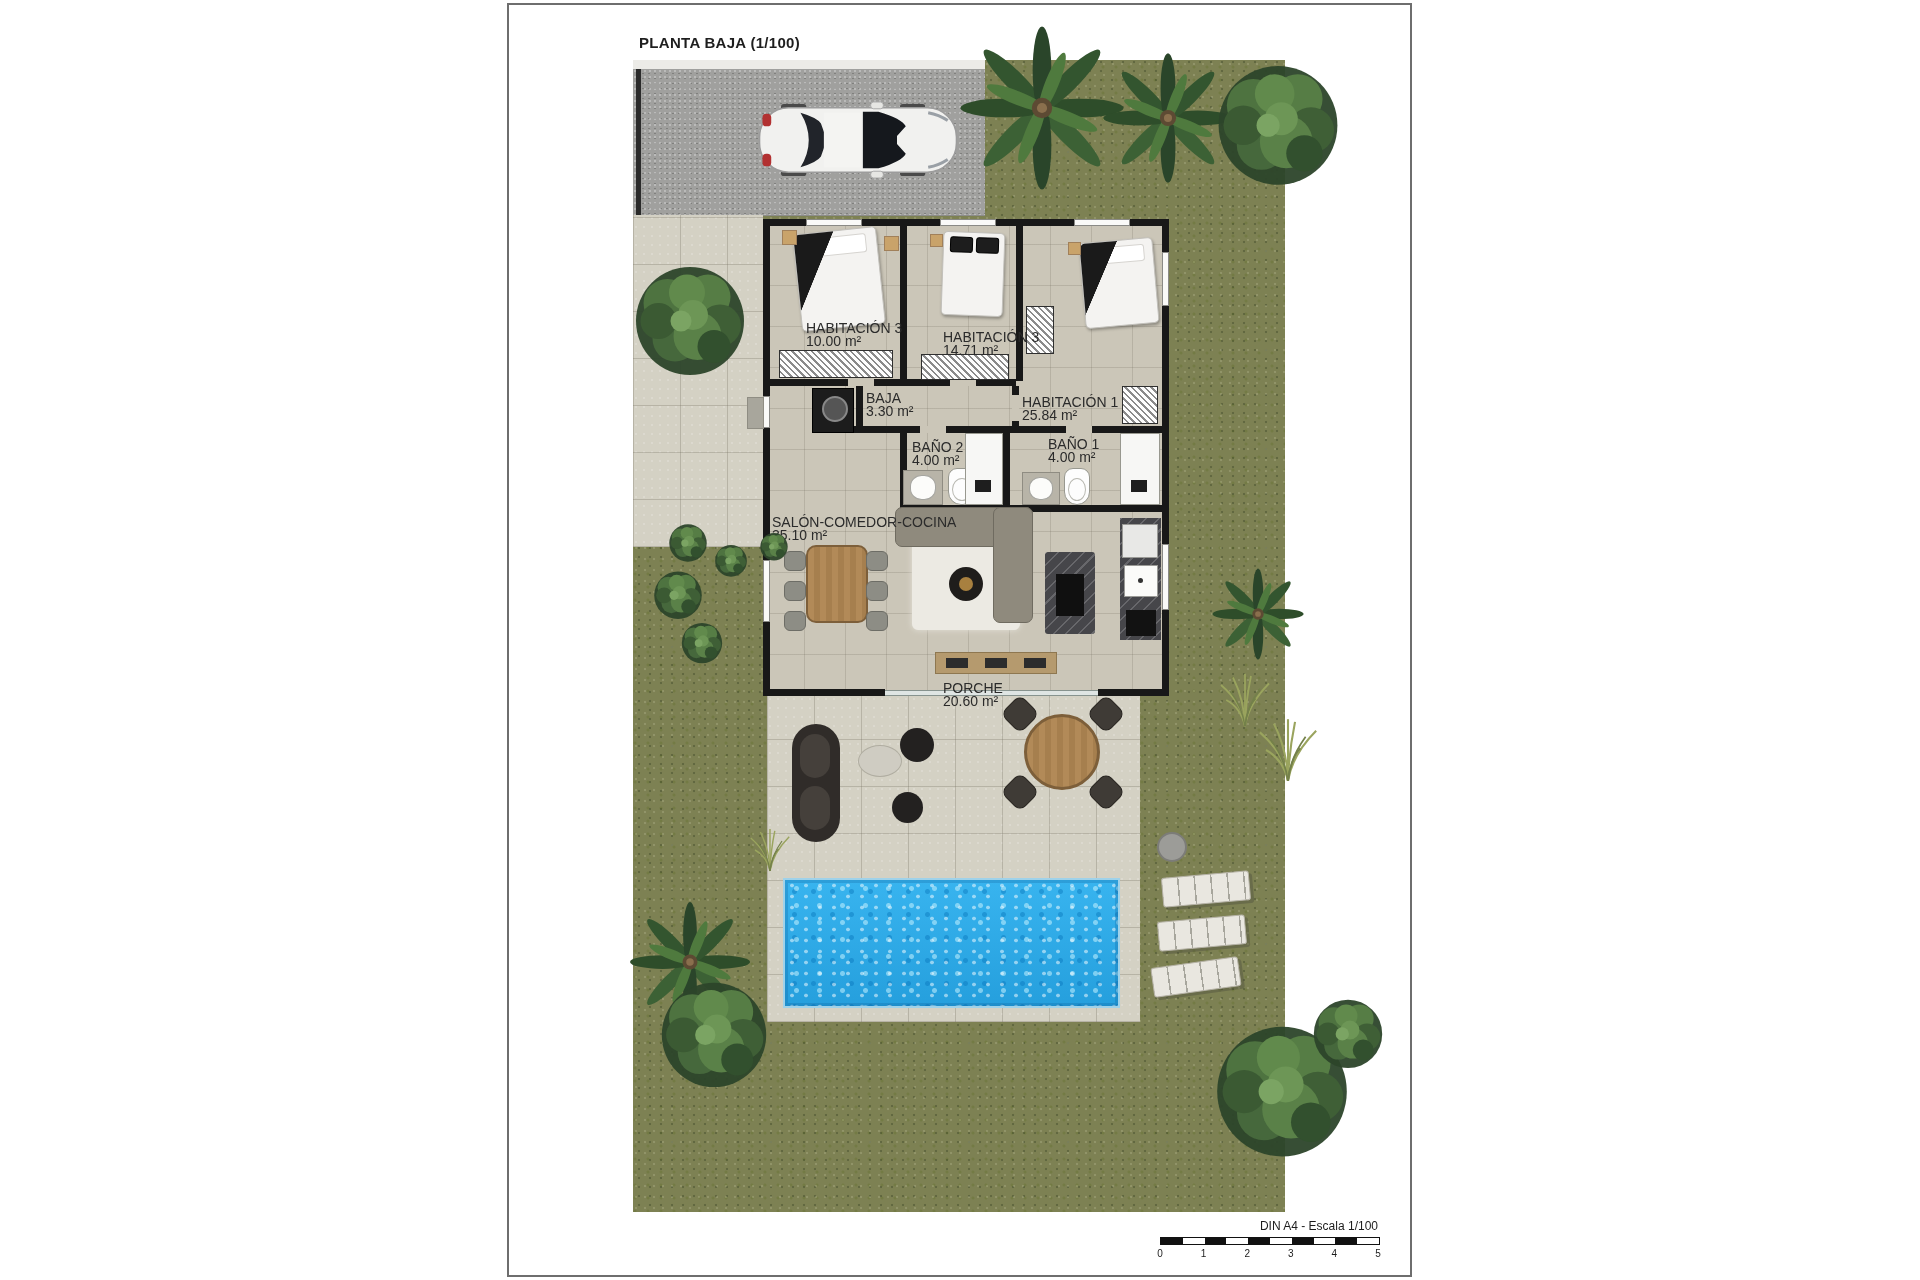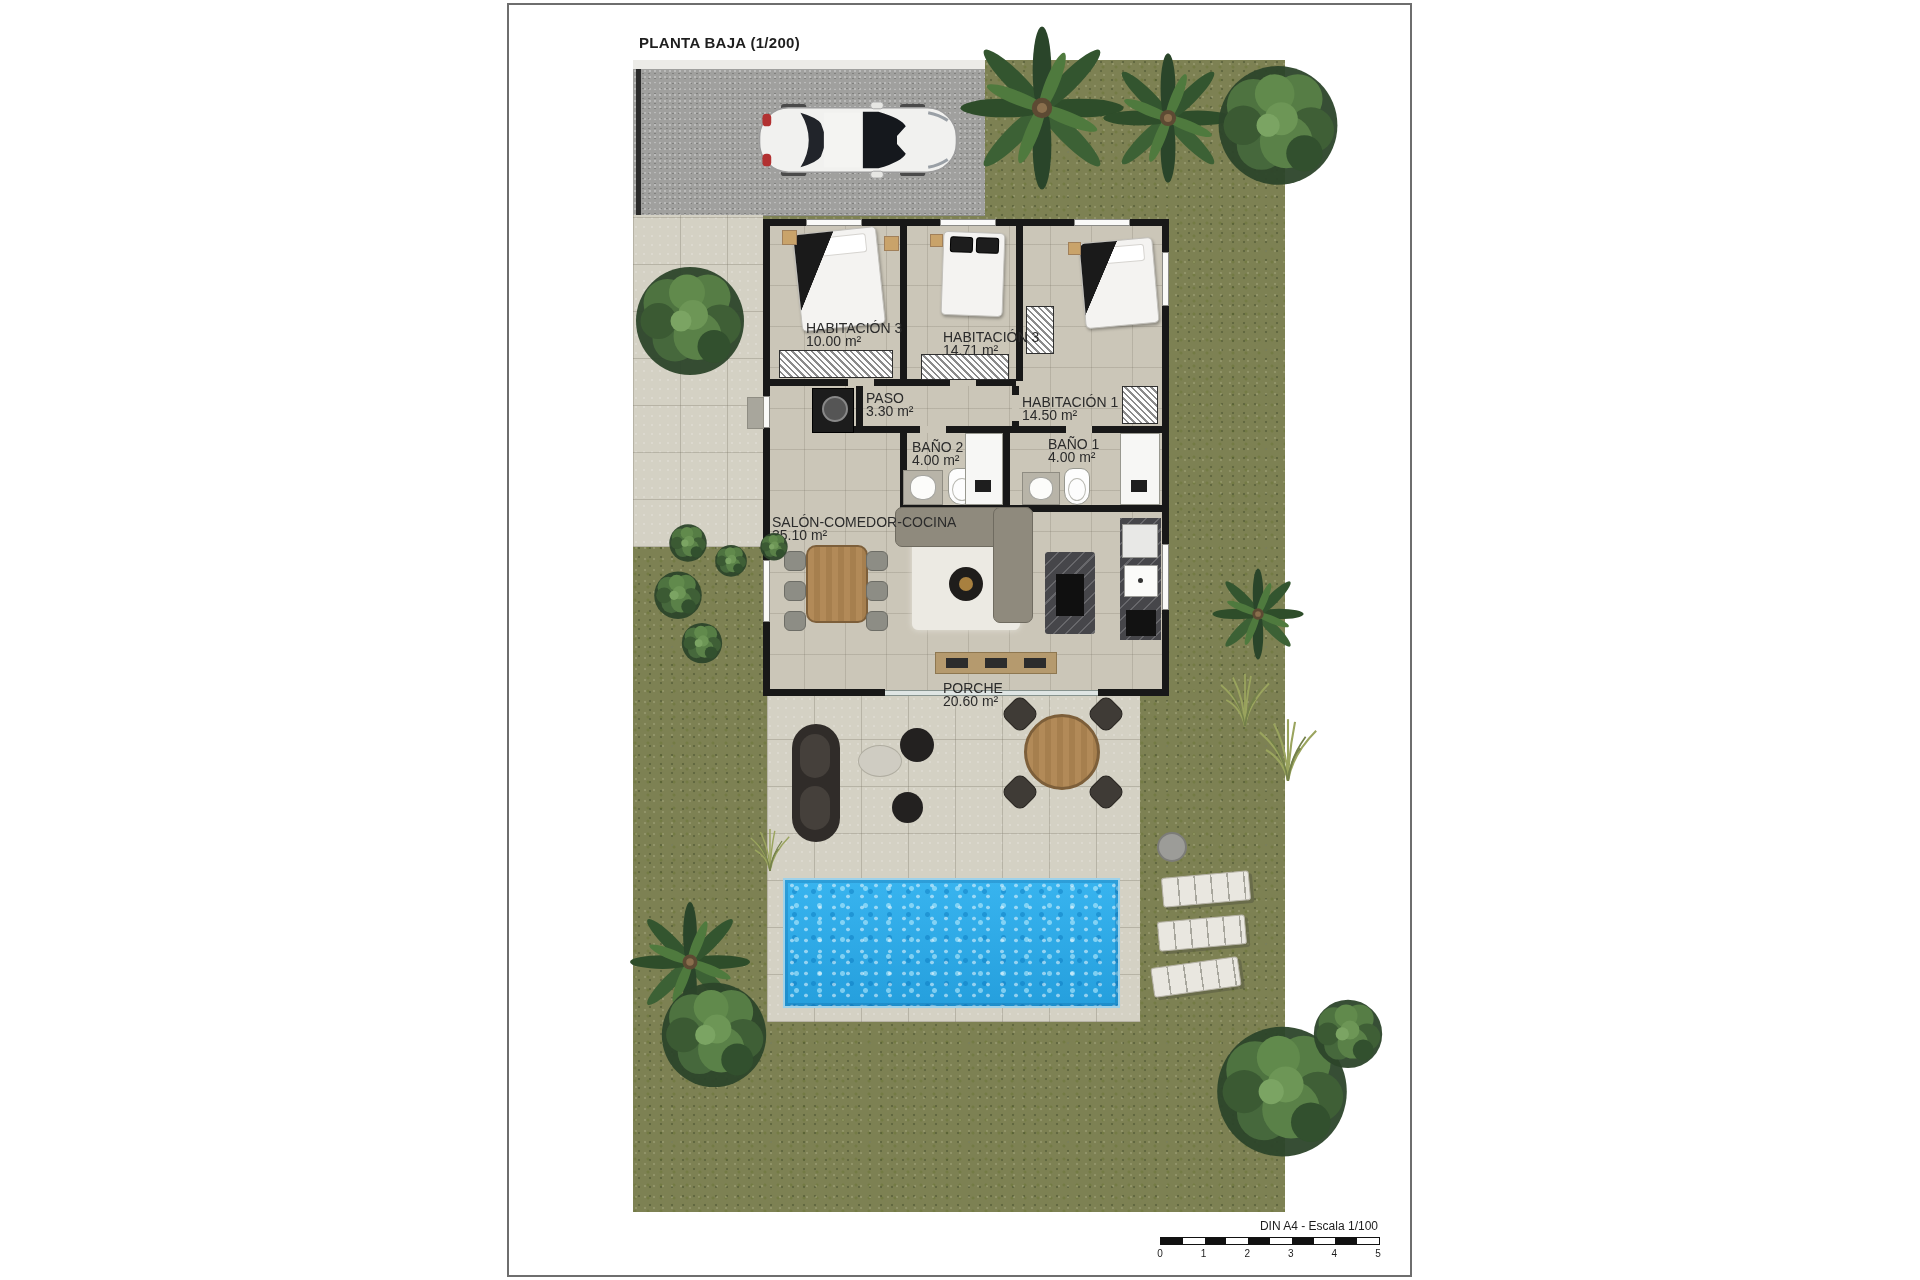--- a/index.html
+++ b/index.html
@@ -156,21 +156,21 @@
         <path d="M110 11 h16 q24 7 28 15 l-9 10 v8 l9 10 q-4 8 -28 15 h-16 z" fill="#15181d"></path>
         <rect x="118" y="1" width="13" height="7" rx="3" fill="#e6e6e3" stroke="#aaa" stroke-width="1"></rect>
         <rect x="118" y="72" width="13" height="7" rx="3" fill="#e6e6e3" stroke="#aaa" stroke-width="1"></rect>
         <path d="M197 20 q-9 -6 -20 -8" stroke="#9aa0a6" stroke-width="3" fill="none"></path>
         <path d="M197 60 q-9 6 -20 8" stroke="#9aa0a6" stroke-width="3" fill="none"></path>
       </symbol>
     </defs>
   </svg>
 
   <div class="page">
-    <div class="title">PLANTA BAJA (1/200)</div>
+    <div class="title">PLANTA BAJA (1/100)</div>
   </div>
 
   <div class="abs grass" style="left:633px;top:60px;width:652px;height:1152px;"></div>
   <div class="abs" style="left:633px;top:60px;width:352px;height:9px;background:#ecebe7;border-bottom:1px solid #c8c8c4;"></div>
   <div class="abs garage" style="left:633px;top:69px;width:352px;height:146px;"></div>
   <div class="abs" style="left:636px;top:69px;width:5px;height:146px;background:#2a2a2a;"></div>
   <svg class="abs" style="left:755px;top:101px;" width="206" height="78" viewBox="0 0 210 80">
       <use href="#sym-car"></use>
     </svg>
   <div class="abs concrete" style="left:633px;top:215px;width:130px;height:332px;"></div>
@@ -302,24 +302,24 @@
   <div class="lbl" style="left:806px;top:322px;">
     <span style="display:block">HABITACIÓN 3</span>
     <span style="display:block">10.00 m²</span>
   </div>
   <div class="lbl" style="left:943px;top:331px;">
     <span style="display:block">HABITACIÓN 3</span>
     <span style="display:block">14.71 m²</span>
   </div>
   <div class="lbl" style="left:1022px;top:396px;">
     <span style="display:block">HABITACIÓN 1</span>
-    <span style="display:block">14.50 m²</span>
+    <span style="display:block">25.84 m²</span>
   </div>
   <div class="lbl" style="left:866px;top:392px;">
-    <span style="display:block">PASO</span>
+    <span style="display:block">BAJA</span>
     <span style="display:block">3.30 m²</span>
   </div>
   <div class="lbl" style="left:912px;top:441px;">
     <span style="display:block">BAÑO 2</span>
     <span style="display:block">4.00 m²</span>
   </div>
   <div class="lbl" style="left:1048px;top:438px;">
     <span style="display:block">BAÑO 1</span>
     <span style="display:block">4.00 m²</span>
   </div>

